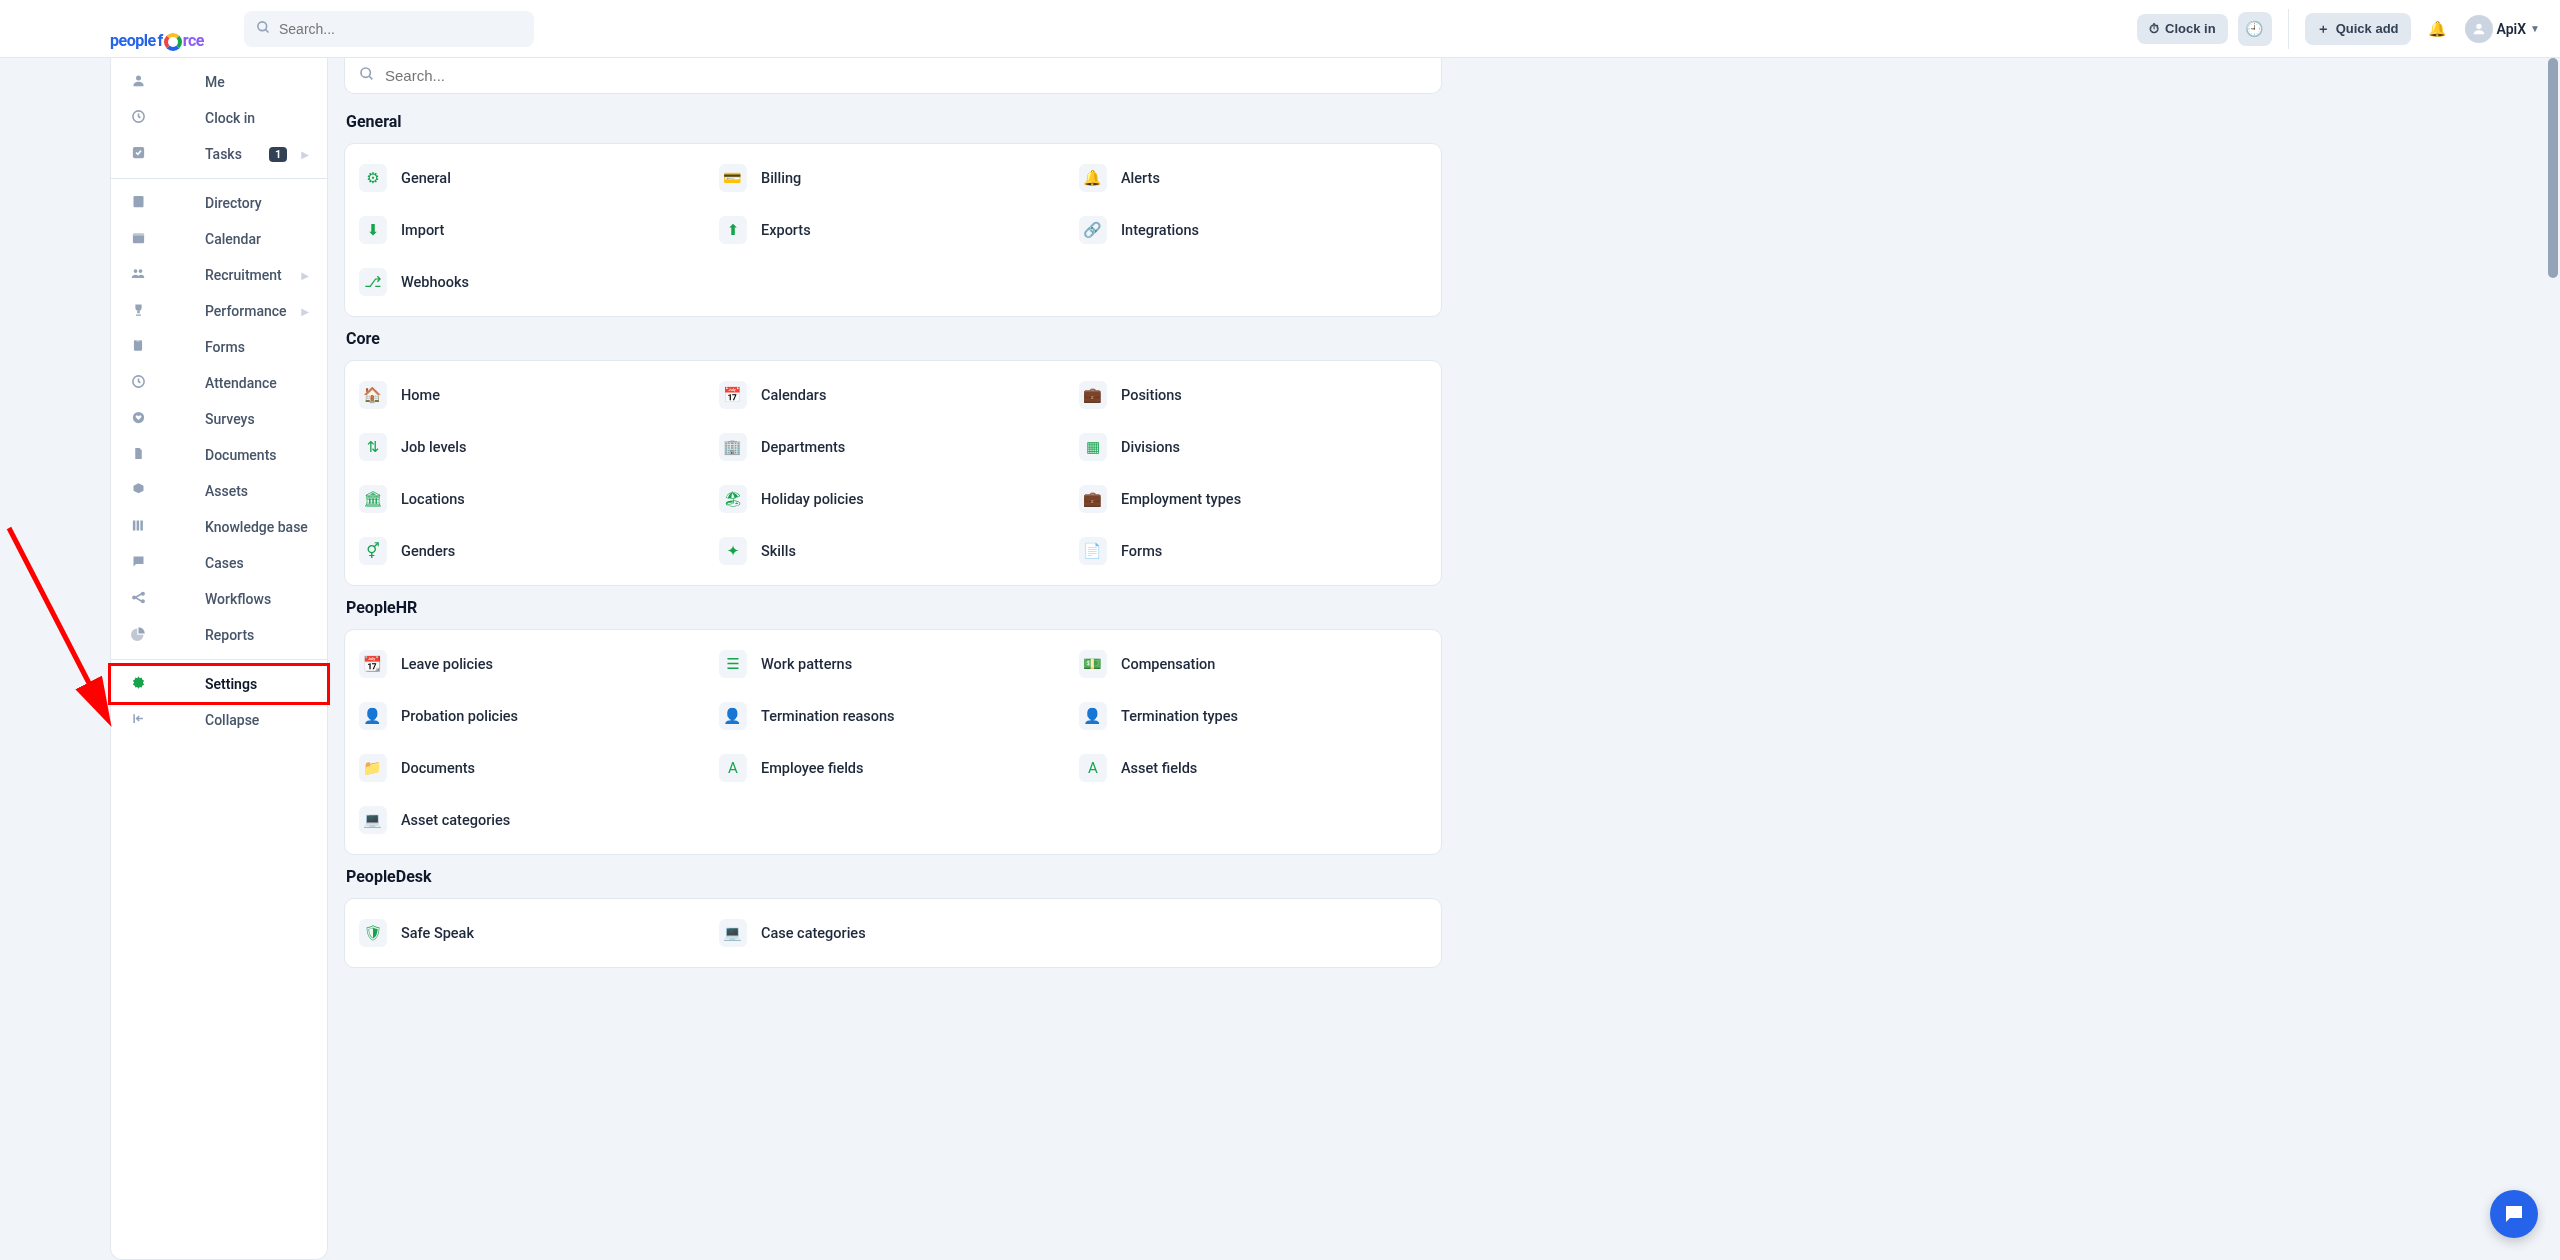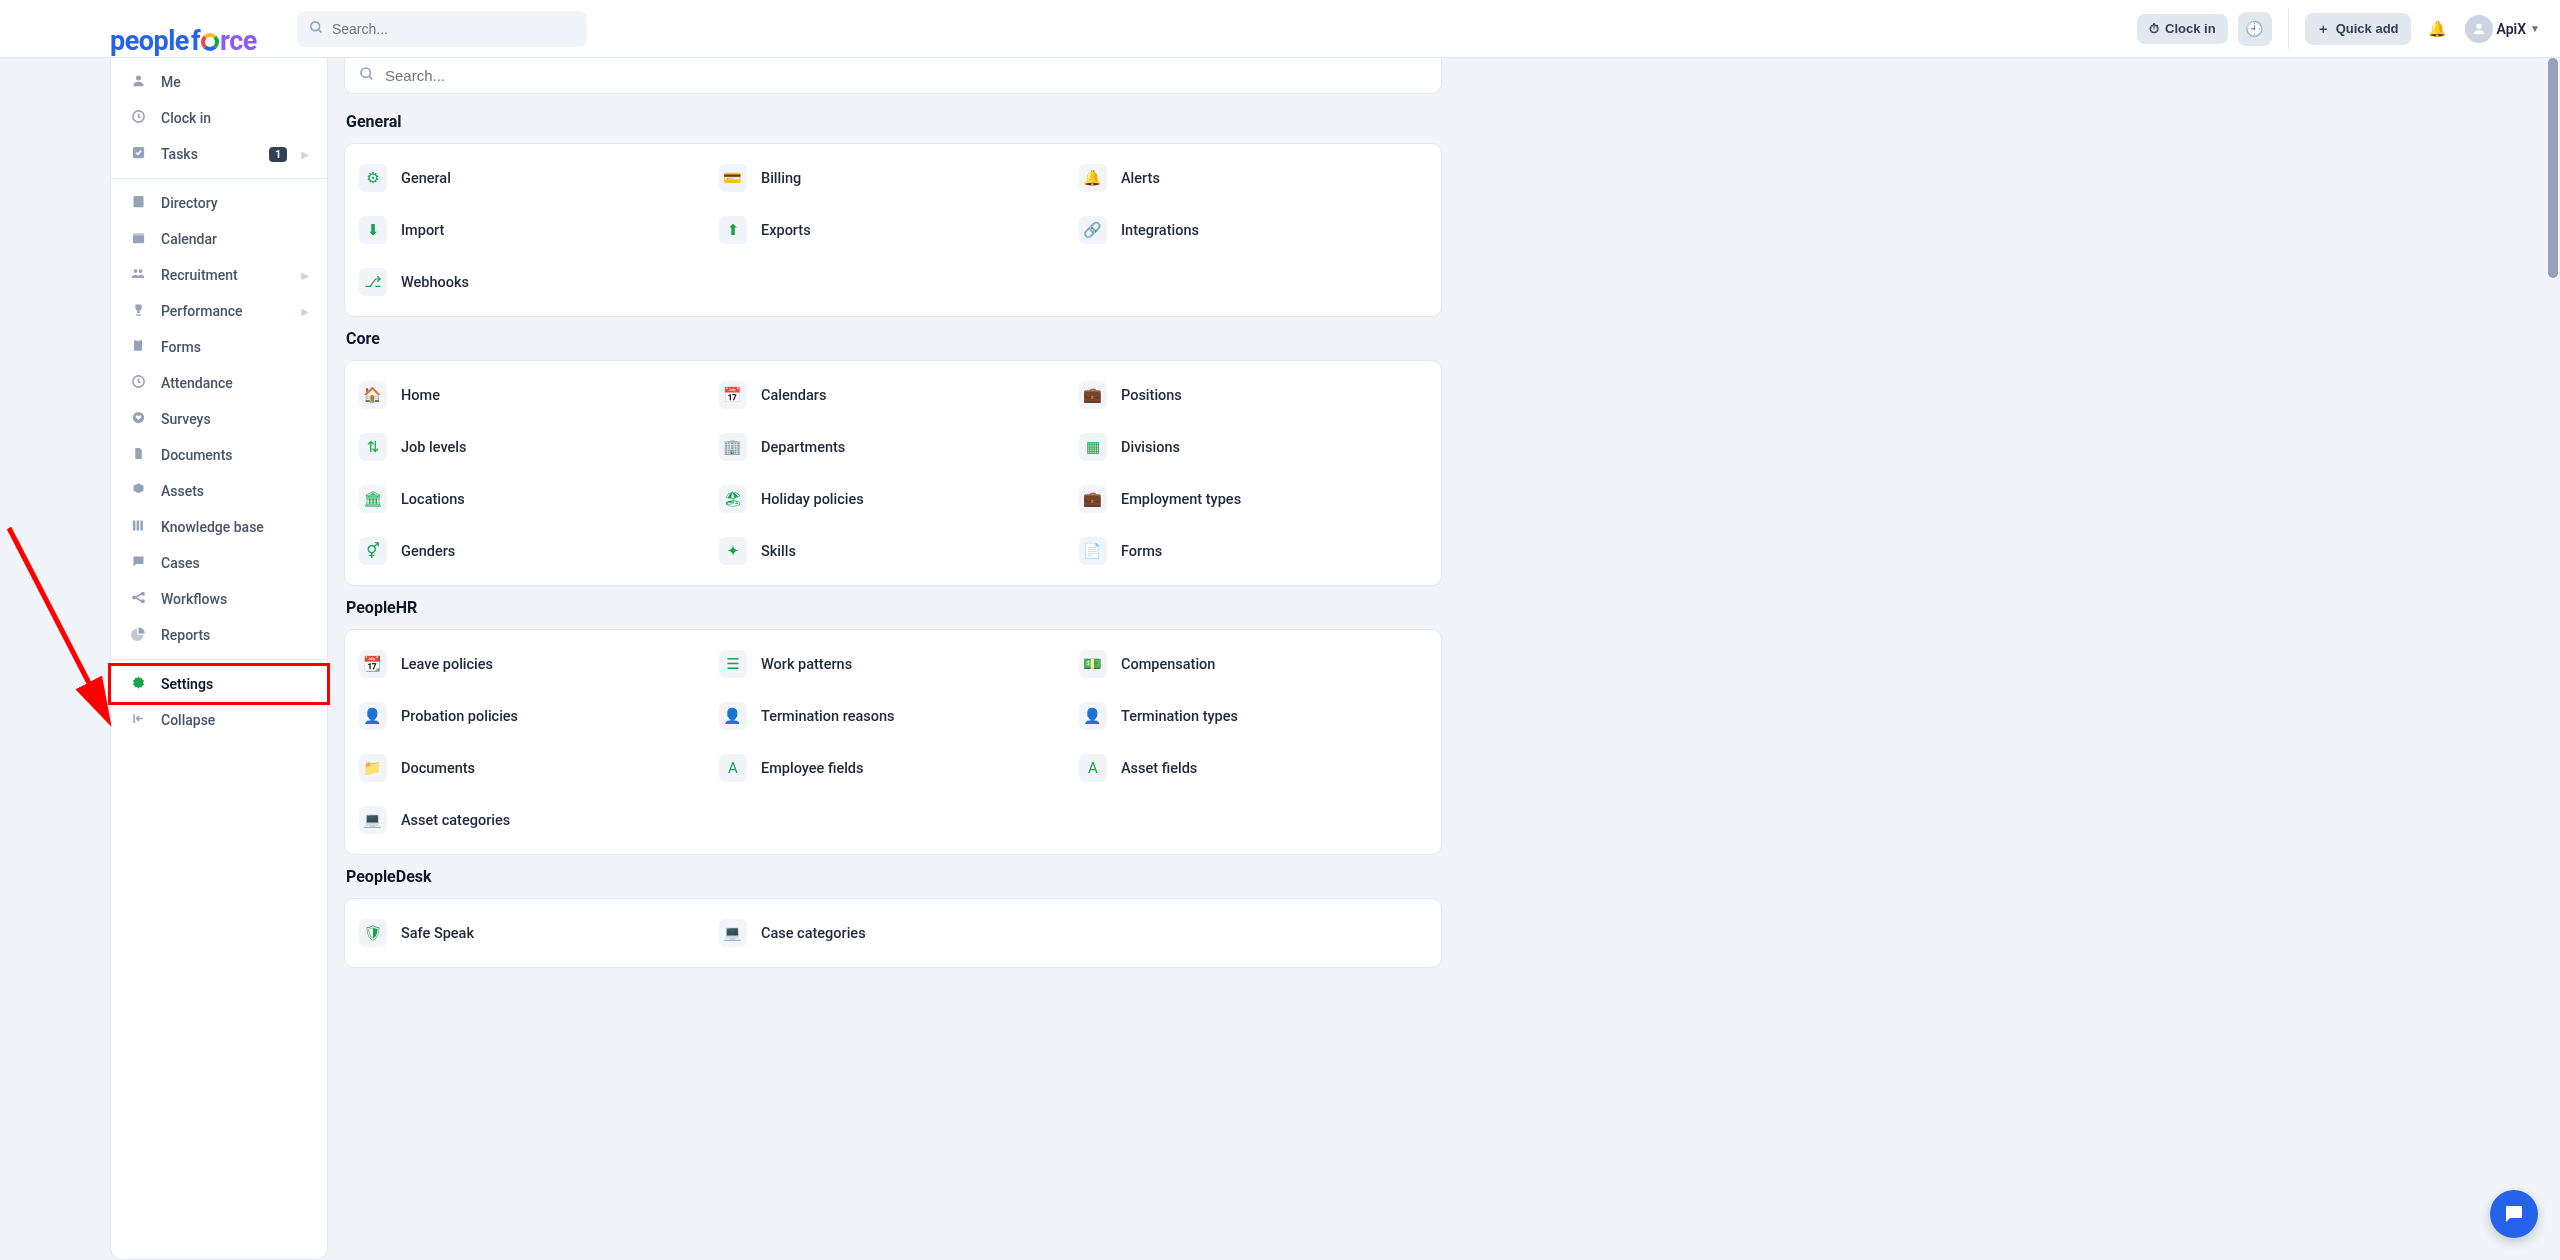--- a/index.html
+++ b/index.html
@@ -1,18 +1,18 @@
 <!DOCTYPE html>
 <html><head>
 <meta charset="utf-8">
 <style>
 * { margin: 0; padding: 0; box-sizing: border-box; }
 body { font-family: -apple-system, BlinkMacSystemFont, "Segoe UI", Roboto, sans-serif; background: #f1f5f9; color: #1e293b; font-size: 14px; overflow: hidden; height: 100vh; }
 .header { background: #fff; border-bottom: 1px solid #e2e8f0; height: 58px; display: flex; align-items: center; padding: 0 20px; gap: 40px; }
-.logo { display: flex; align-items:center; gap:2px; font-size: 27px; font-weight: 700; letter-spacing: -0.5px; padding-left:90px;margin-top:24px;}
+.logo { display: flex; align-items:center; gap:2px; font-size: 16px; font-weight: 700; letter-spacing: -0.5px; padding-left:90px;margin-top:24px;}
 .logo .p1 { color: #2563eb; }
 .logo .p2 { color: #8b5cf6; }
 .logo .o { display:inline-block; width:18px; height:18px; border:4px solid; border-color: #fbbf24 #16a34a #2563eb #ef4444; border-radius:50%; margin:0 -1px -2px -1px;}
 .search-bar { flex: 0 0 290px; background: #f1f5f9; border-radius: 8px; display: flex; align-items: center; padding: 0 12px; height: 36px; gap: 8px; }
 .search-bar input { border: none; background: transparent; outline: none; font-size: 14px; color:#64748b; width:100%;}
 .header-spacer { flex: 1; }
 .header-right { display: flex; align-items: center; gap: 10px; }
 .btn-pill { background: #e2e8f0; color:#334155; border-radius: 8px; padding: 7px 12px; font-size: 13px; font-weight: 600; display:flex; align-items:center; gap:6px; border:none; cursor:pointer;}
 .btn-icon-sq { background: #e2e8f0; border-radius: 8px; width:34px; height:34px; display:flex; align-items:center; justify-content:center; border:none; cursor:pointer; font-size:15px; color:#334155;}
 .vdiv { width:1px; height:40px; background:#e2e8f0; margin:0 6px;}
@@ -20,21 +20,21 @@
 .user { display:flex; align-items:center; gap:4px; font-weight:600; font-size:14px; cursor:pointer;}
 
 .layout { display:flex; height: calc(100vh - 58px); }
 .sidebar { width: 218px; background: #fff; border-radius: 0 0 12px 12px; margin-left: 110px; display:flex; flex-direction:column; border:1px solid #e2e8f0; border-top:none; }
 .sb-group { padding: 6px 0; }
 .sb-hr { border-top: 1px solid #e2e8f0; }
 .sb-item { display:flex; align-items:center; gap:14px; padding: 9px 18px; color:#475569; font-size:14px; font-weight:500; cursor:pointer; position:relative;}
 .sb-item.active .sb-icon{ color:#16a34a; }
 .sb-item.active .sb-label{ color:#0f172a; font-weight:600;}
 .sb-icon { width:18px; color:#94a3b8; text-align:center; font-size:14px;}
-.sb-label { flex:1; }
+.sb-label { flex:1;margin-left:44px; }
 .sb-badge { background:#334155; color:#fff; font-size:11px; border-radius:4px; padding:1px 6px; font-weight:600;}
 .sb-chev { color:#cbd5e1; font-size:10px;}
 .sb-item.highlight { border: 3px solid #ff0000; margin: -3px; z-index:2;align-items:center;}
 
 .main { flex:1; padding: 0 16px 16px 16px; overflow-y:auto; position:relative; max-width:1130px;}
 .settings-search { background:#fff; border:1px solid #e2e8f0; border-radius: 0 0 10px 10px; padding: 8px 14px; display:flex; align-items:center; gap:10px; margin-bottom:18px; border-top:none;}
 .settings-search input { border:none; outline:none; font-size:15px; width:100%; color:#64748b;}
 
 .section-title { font-size:16px; font-weight:700; color:#0f172a; margin: 10px 0 12px 2px;}
 .section-card { background:#fff; border:1px solid #e2e8f0; border-radius:10px; padding: 12px 8px 4px 8px; margin-bottom: 12px; display:grid; grid-template-columns: repeat(3, 1fr); }

